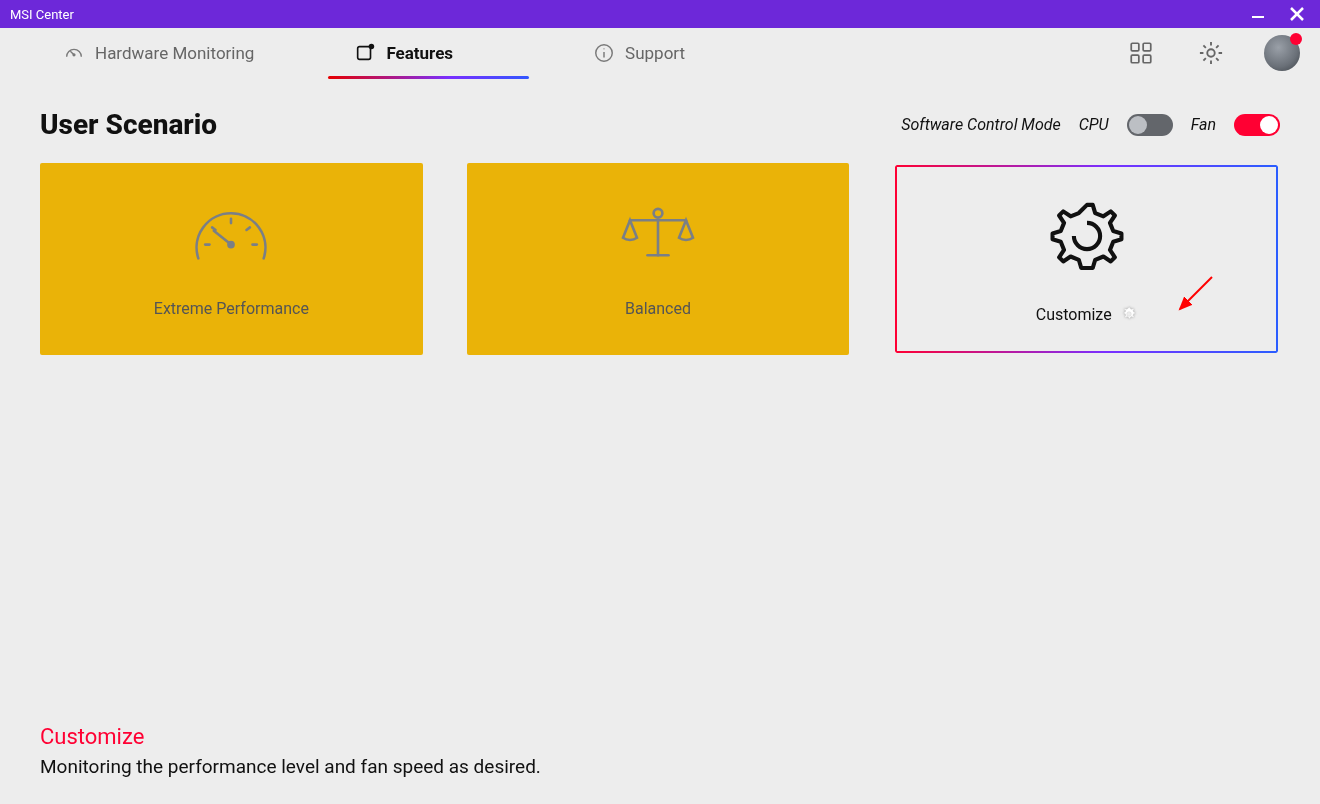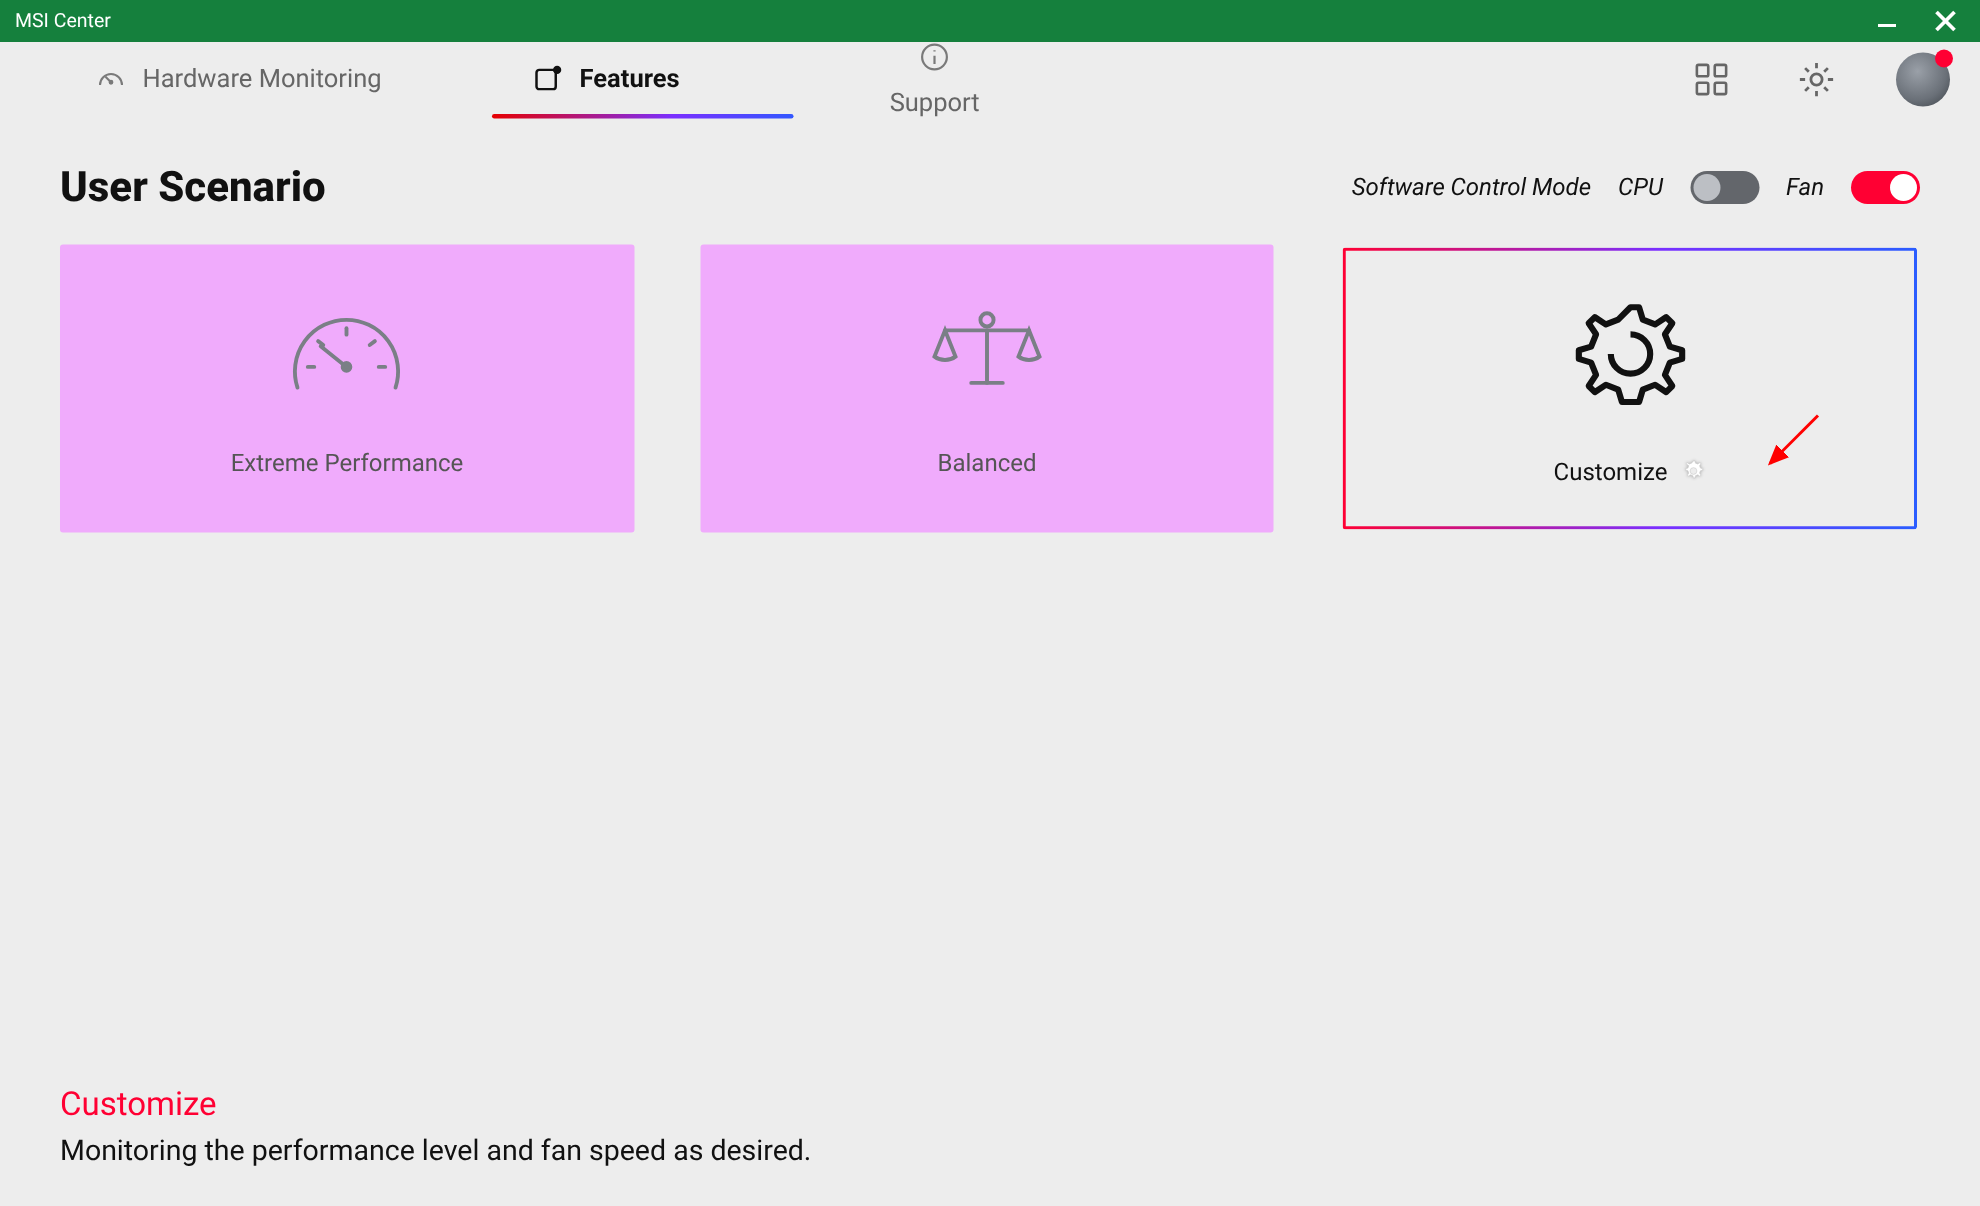--- a/index.html
+++ b/index.html
@@ -1,18 +1,18 @@
 <!DOCTYPE html>
 <html><head>
 <meta charset="utf-8">
 <style>
   * { box-sizing: border-box; margin: 0; padding: 0; font-family: -apple-system, BlinkMacSystemFont, "Segoe UI", Roboto, Arial, sans-serif; }
   body { width: 1320px; height: 804px; background: #ededed; overflow: hidden; position: relative; }
 
-  .titlebar { height: 28px; background: #15803d; color: #fff; display: flex; align-items: center; padding: 0 10px; font-size: 13px; }
+  .titlebar { height: 28px; background: #6d28d9; color: #fff; display: flex; align-items: center; padding: 0 10px; font-size: 13px; }
   .titlebar .title { flex: 1; }
   .titlebar .win-btns { display: flex; align-items: center; gap: 22px; margin-right: 4px; }
   .titlebar .win-btn { color: #fff; cursor: pointer; display:flex; align-items:center; justify-content:center; }
 
   .topnav { height: 50px; display: flex; align-items: center; padding: 0 60px 0 49px; position: relative; }
   .tab { display: flex; align-items: center; gap: 10px; color: #666; font-size: 17px; cursor: pointer; padding: 12px 0; margin-right: 100px; position: relative;}
   .tab.hw { margin-left: 14px; }
   .tab.active { color: #111; font-weight: 700; justify-content: flex-end; }
   .tab .underline { position: absolute; left: -10px; right: -60px; bottom: -3px; height: 3px; background: linear-gradient(90deg,#e60000 0%, #7a2fff 60%, #3257ff 100%); border-radius: 2px; }
   .tab.features .underline { left: -26px; right: -76px; }
@@ -27,21 +27,21 @@
   .section-title { font-size: 28px; font-weight: 800; color:#111; }
   .section-right { margin-left:auto; display:flex; align-items:center; gap: 18px; font-size:16px; color:#111;font-style:italic;}
   .toggle { width:46px; height:22px; border-radius:11px; position:relative; cursor:pointer; }
   .toggle .knob{ position:absolute; top:2px; width:18px; height:18px; border-radius:50%; background:#fff;}
   .toggle.off { background:#63666b; }
   .toggle.off .knob{ left:2px; background:#bcbfc4; }
   .toggle.on { background:#ff0033; }
   .toggle.on .knob{ right:2px; }
 
   .cards { display:flex; gap: 44px; }
-  .card { flex:1 1 0; height: 192px; background:#f0abfc; border-radius:2px; display:flex; flex-direction:column; align-items:center; justify-content:center; gap: 28px; color:#666; cursor:pointer; position:relative;}
+  .card { flex:1 1 0; height: 192px; background:#eab308; border-radius:2px; display:flex; flex-direction:column; align-items:center; justify-content:center; gap: 28px; color:#666; cursor:pointer; position:relative;}
   .card .label { font-size:16px; color:#555; }
   .card .card-inner { display:flex; flex-direction:column; align-items:center; gap:28px;}
   .card.selected { background:#ededed; border: 2px solid transparent; background-clip: padding-box; }
   .card.selected::before {
     content:""; position:absolute; inset:0; padding:2px;
     background: linear-gradient(90deg,#ff0033 0%, #7a2fff 55%, #2a5dff 100%);
     -webkit-mask: linear-gradient(#fff 0 0) content-box, linear-gradient(#fff 0 0);
     -webkit-mask-composite: xor; mask-composite: exclude;
     border-radius:2px; pointer-events:none;
   }
@@ -92,21 +92,21 @@
   <div class="tab features active">
     <span>
       <svg width="22" height="22" viewBox="0 0 24 24" fill="none" stroke="#111" stroke-width="1.8">
         <rect x="4" y="5" width="14" height="14" rx="2"></rect>
         <circle cx="19" cy="5" r="3" fill="#111" stroke="none"></circle>
       </svg>
     </span>
     <span>Features</span>
     <span class="underline"></span>
   </div>
-  <div class="tab" style="margin-left:40px;flex-direction:column;">
+  <div class="tab" style="margin-left:40px;">
     <span>
       <svg width="22" height="22" viewBox="0 0 24 24" fill="none" stroke="#7a7a7a" stroke-width="1.6">
         <circle cx="12" cy="12" r="9"></circle>
         <line x1="12" y1="7" x2="12" y2="8"></line>
         <line x1="12" y1="11" x2="12" y2="17"></line>
       </svg>
     </span>
     <span>Support</span>
   </div>
 

